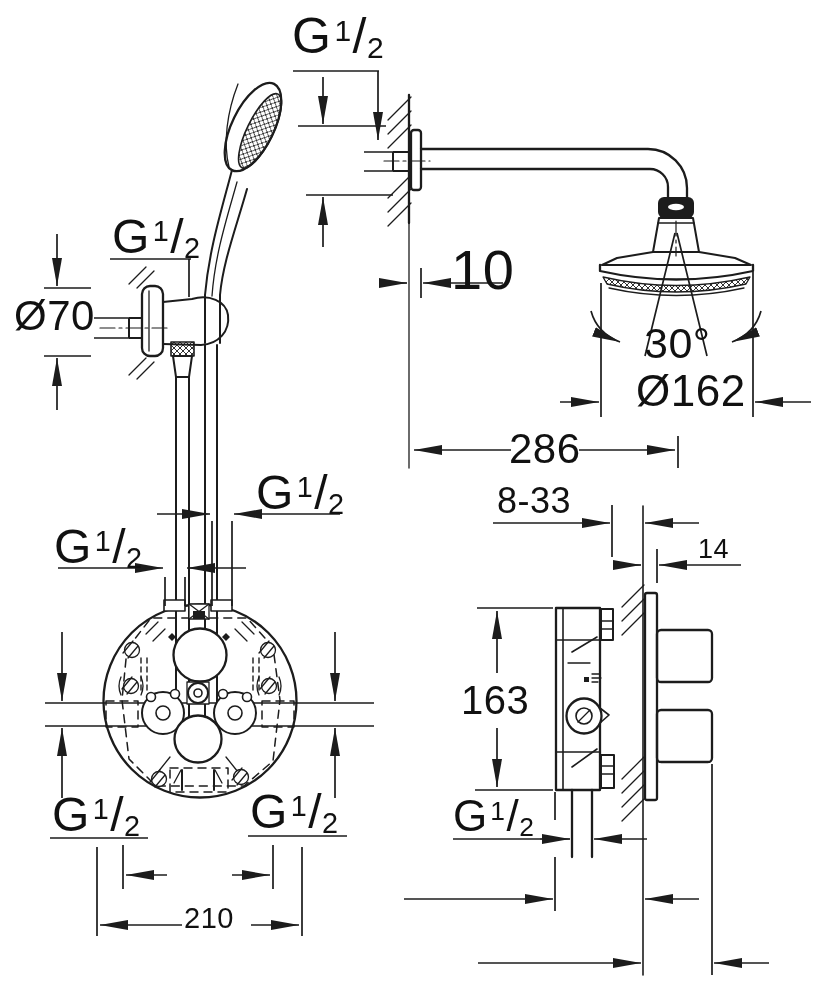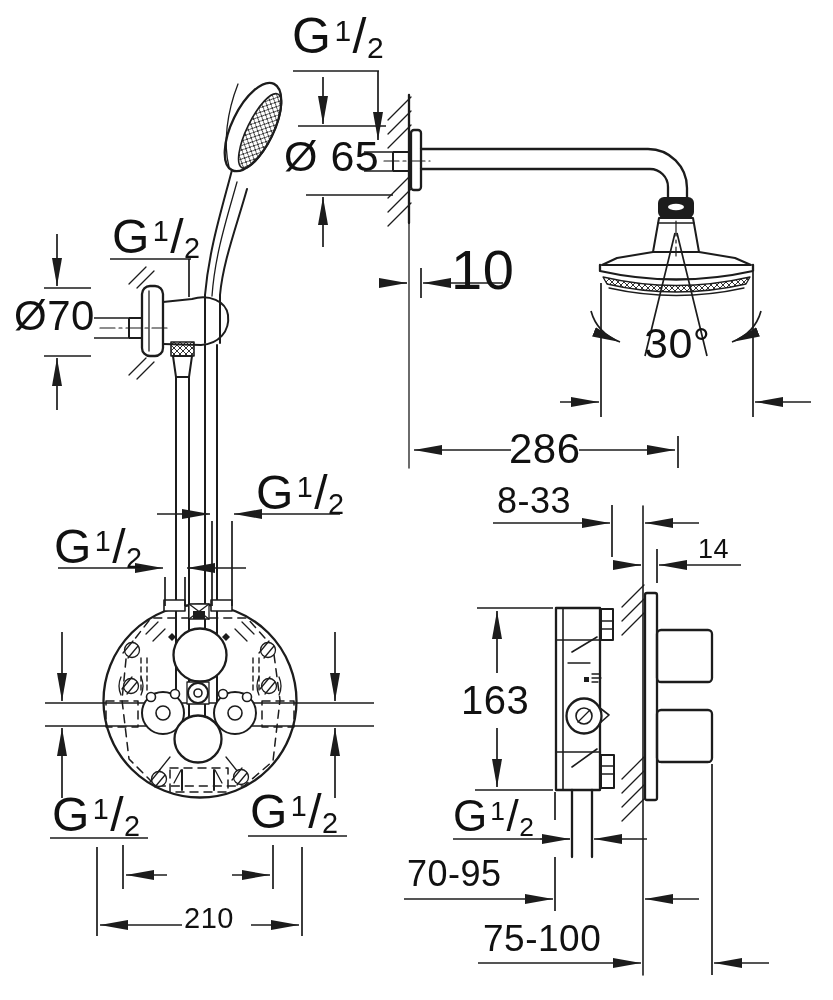--- a/index.html
+++ b/index.html
@@ -229,33 +229,31 @@
       <line class="dim" x1="404" y1="899" x2="553" y2="899" marker-end="url(#ah)"></line>
       <line class="dim" x1="699" y1="899" x2="645" y2="899" marker-end="url(#ah)"></line>
       <path class="dim sw1" d="M555,857 L555,911 M555,792 L555,820"></path>
       <line class="dim" x1="478" y1="963" x2="641" y2="963" marker-end="url(#ah)"></line>
       <line class="dim" x1="769" y1="963" x2="714" y2="963" marker-end="url(#ah)"></line>
     </g>
   </g>
 </svg>
 
 <div class="lbl g12" style="left:292px;top:11px;font-size:50px"><span class="g-base">G</span><span class="g-sup">1</span><span class="g-slash">/</span><span class="g-sub">2</span></div>
-<div class="lbl" style="left:284px;top:135px;font-size:43px">Ø 65</div>
 <div class="lbl" style="left:451px;top:242px;font-size:56px">10</div>
 <div class="lbl" style="left:644px;top:322px;font-size:43px">30°</div>
+<div class="lbl" style="left:636px;top:369px;font-size:44px">Ø162</div>
 <div class="lbl" style="left:509px;top:428px;font-size:42px">286</div>
 <div class="lbl g12" style="left:112px;top:213px;font-size:48px"><span class="g-base">G</span><span class="g-sup">1</span><span class="g-slash">/</span><span class="g-sub">2</span></div>
 <div class="lbl" style="left:14px;top:295px;font-size:42px">Ø70</div>
 
 <div class="lbl g12" style="left:256px;top:469px;font-size:48px"><span class="g-base">G</span><span class="g-sup">1</span><span class="g-slash">/</span><span class="g-sub">2</span></div>
 <div class="lbl g12" style="left:54px;top:523px;font-size:48px"><span class="g-base">G</span><span class="g-sup">1</span><span class="g-slash">/</span><span class="g-sub">2</span></div>
 <div class="lbl g12" style="left:52px;top:791px;font-size:48px"><span class="g-base">G</span><span class="g-sup">1</span><span class="g-slash">/</span><span class="g-sub">2</span></div>
 <div class="lbl g12" style="left:250px;top:788px;font-size:48px"><span class="g-base">G</span><span class="g-sup">1</span><span class="g-slash">/</span><span class="g-sub">2</span></div>
 <div class="lbl" style="left:184px;top:904px;font-size:29px">210</div>
 
 <div class="lbl" style="left:497px;top:483px;font-size:36px">8-33</div>
 <div class="lbl" style="left:698px;top:536px;font-size:27px">14</div>
 <div class="lbl" style="left:461px;top:680px;font-size:40px">163</div>
 <div class="lbl g12" style="left:453px;top:794px;font-size:44px"><span class="g-base">G</span><span class="g-sup">1</span><span class="g-slash">/</span><span class="g-sub">2</span></div>
-<div class="lbl" style="left:407px;top:856px;font-size:36px">70-95</div>
-<div class="lbl" style="left:483px;top:920px;font-size:37px">75-100</div>
 
 </div>
 
 </body></html>

